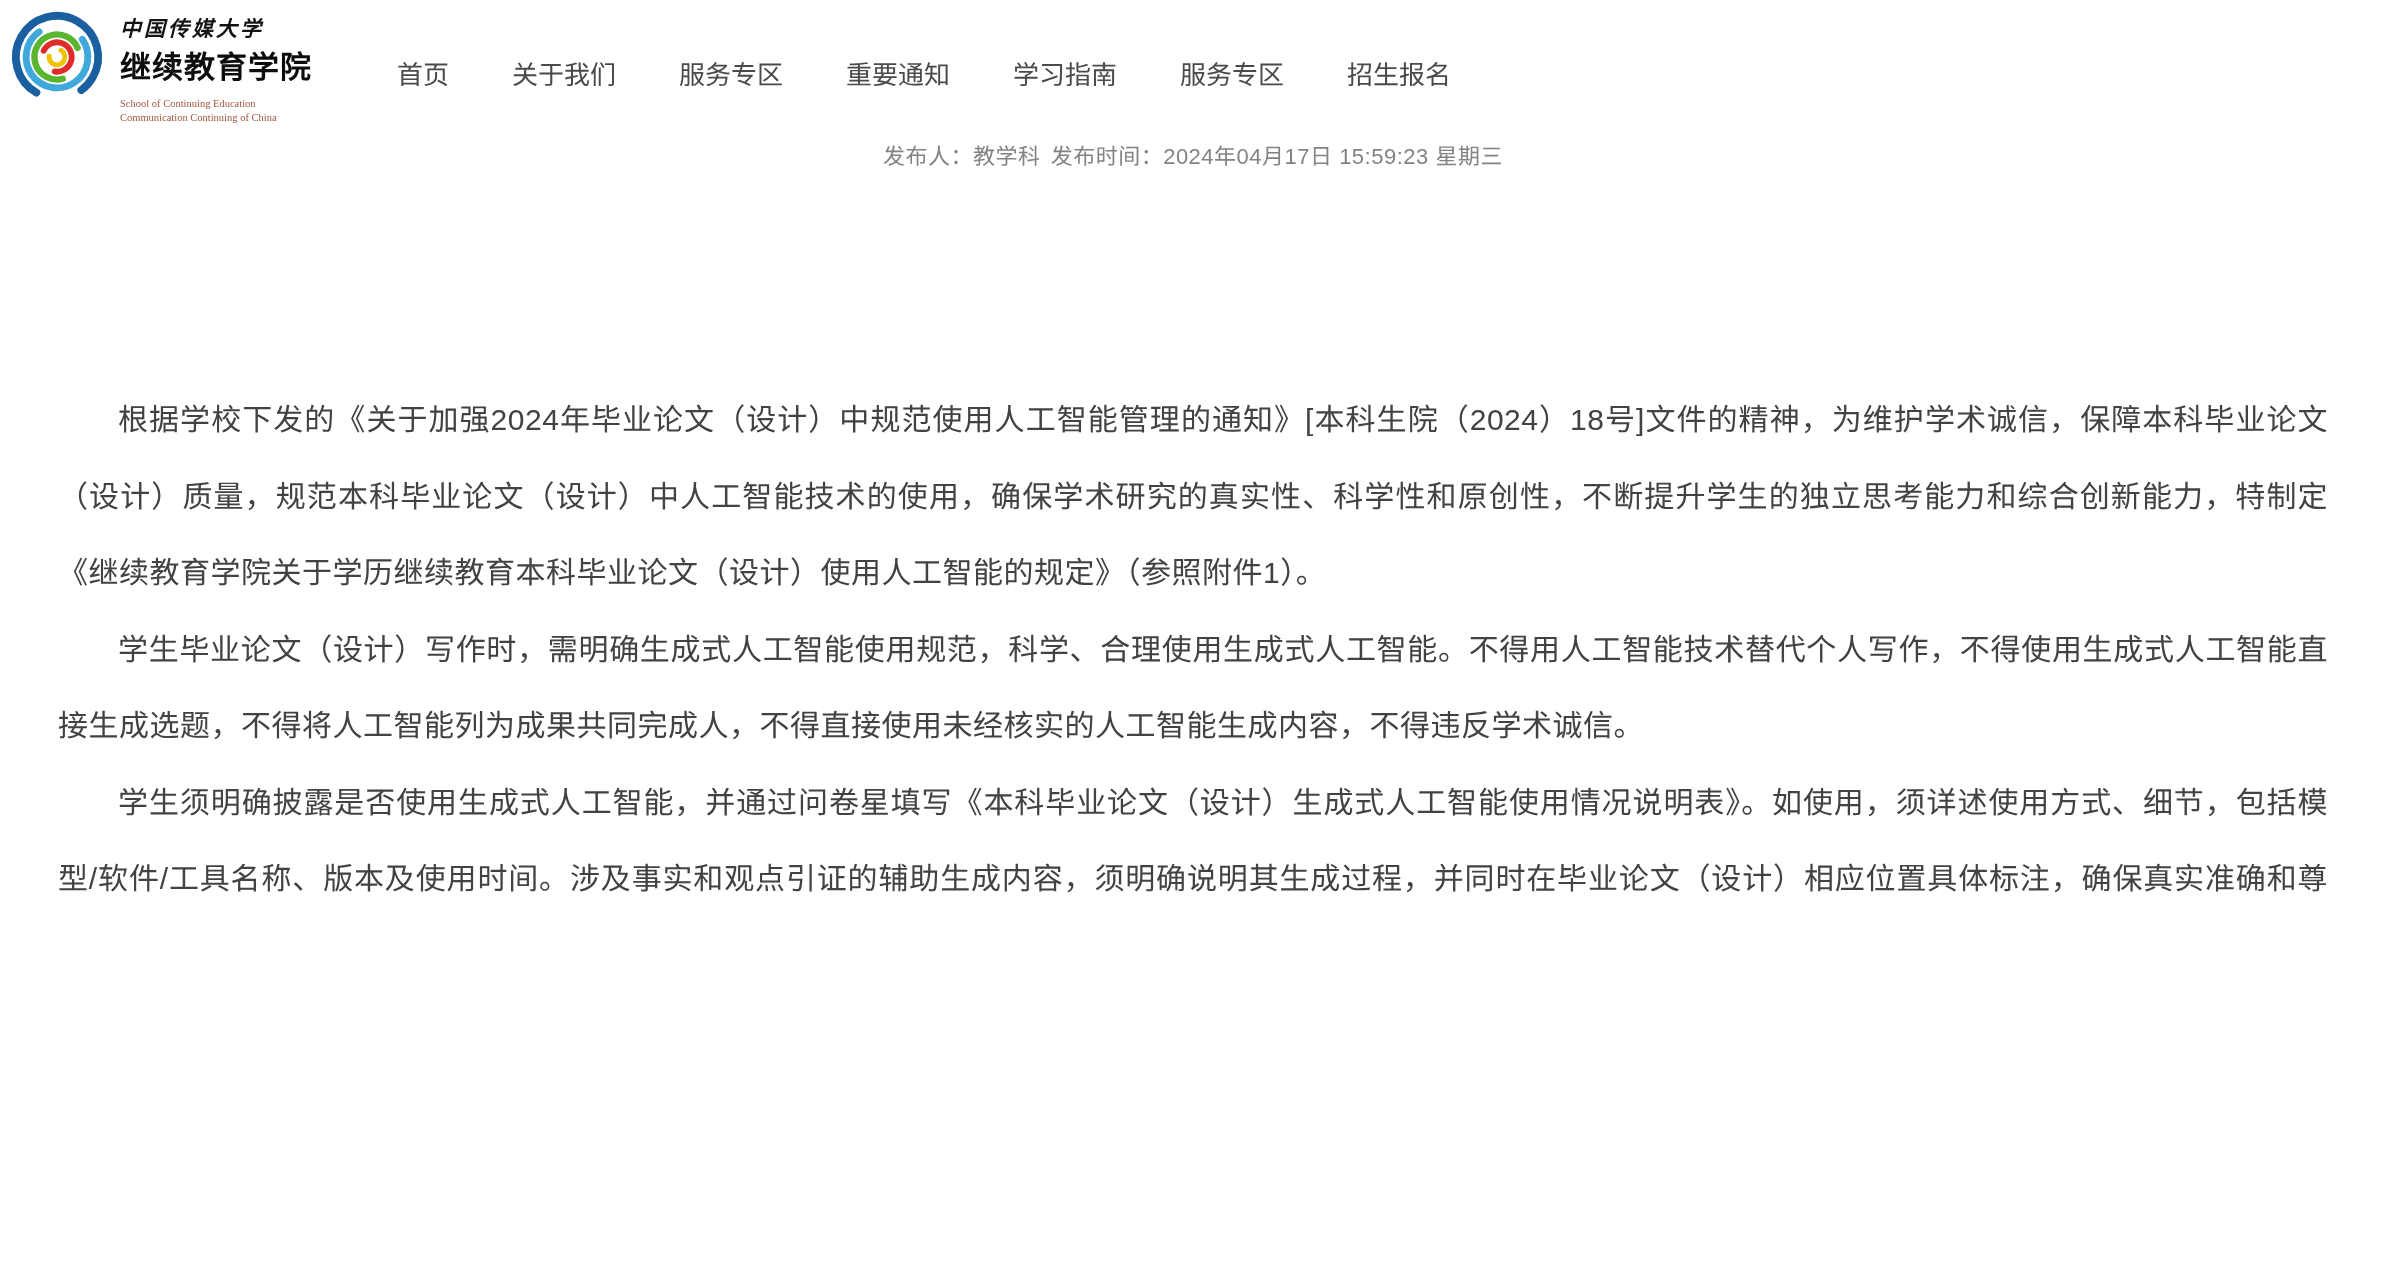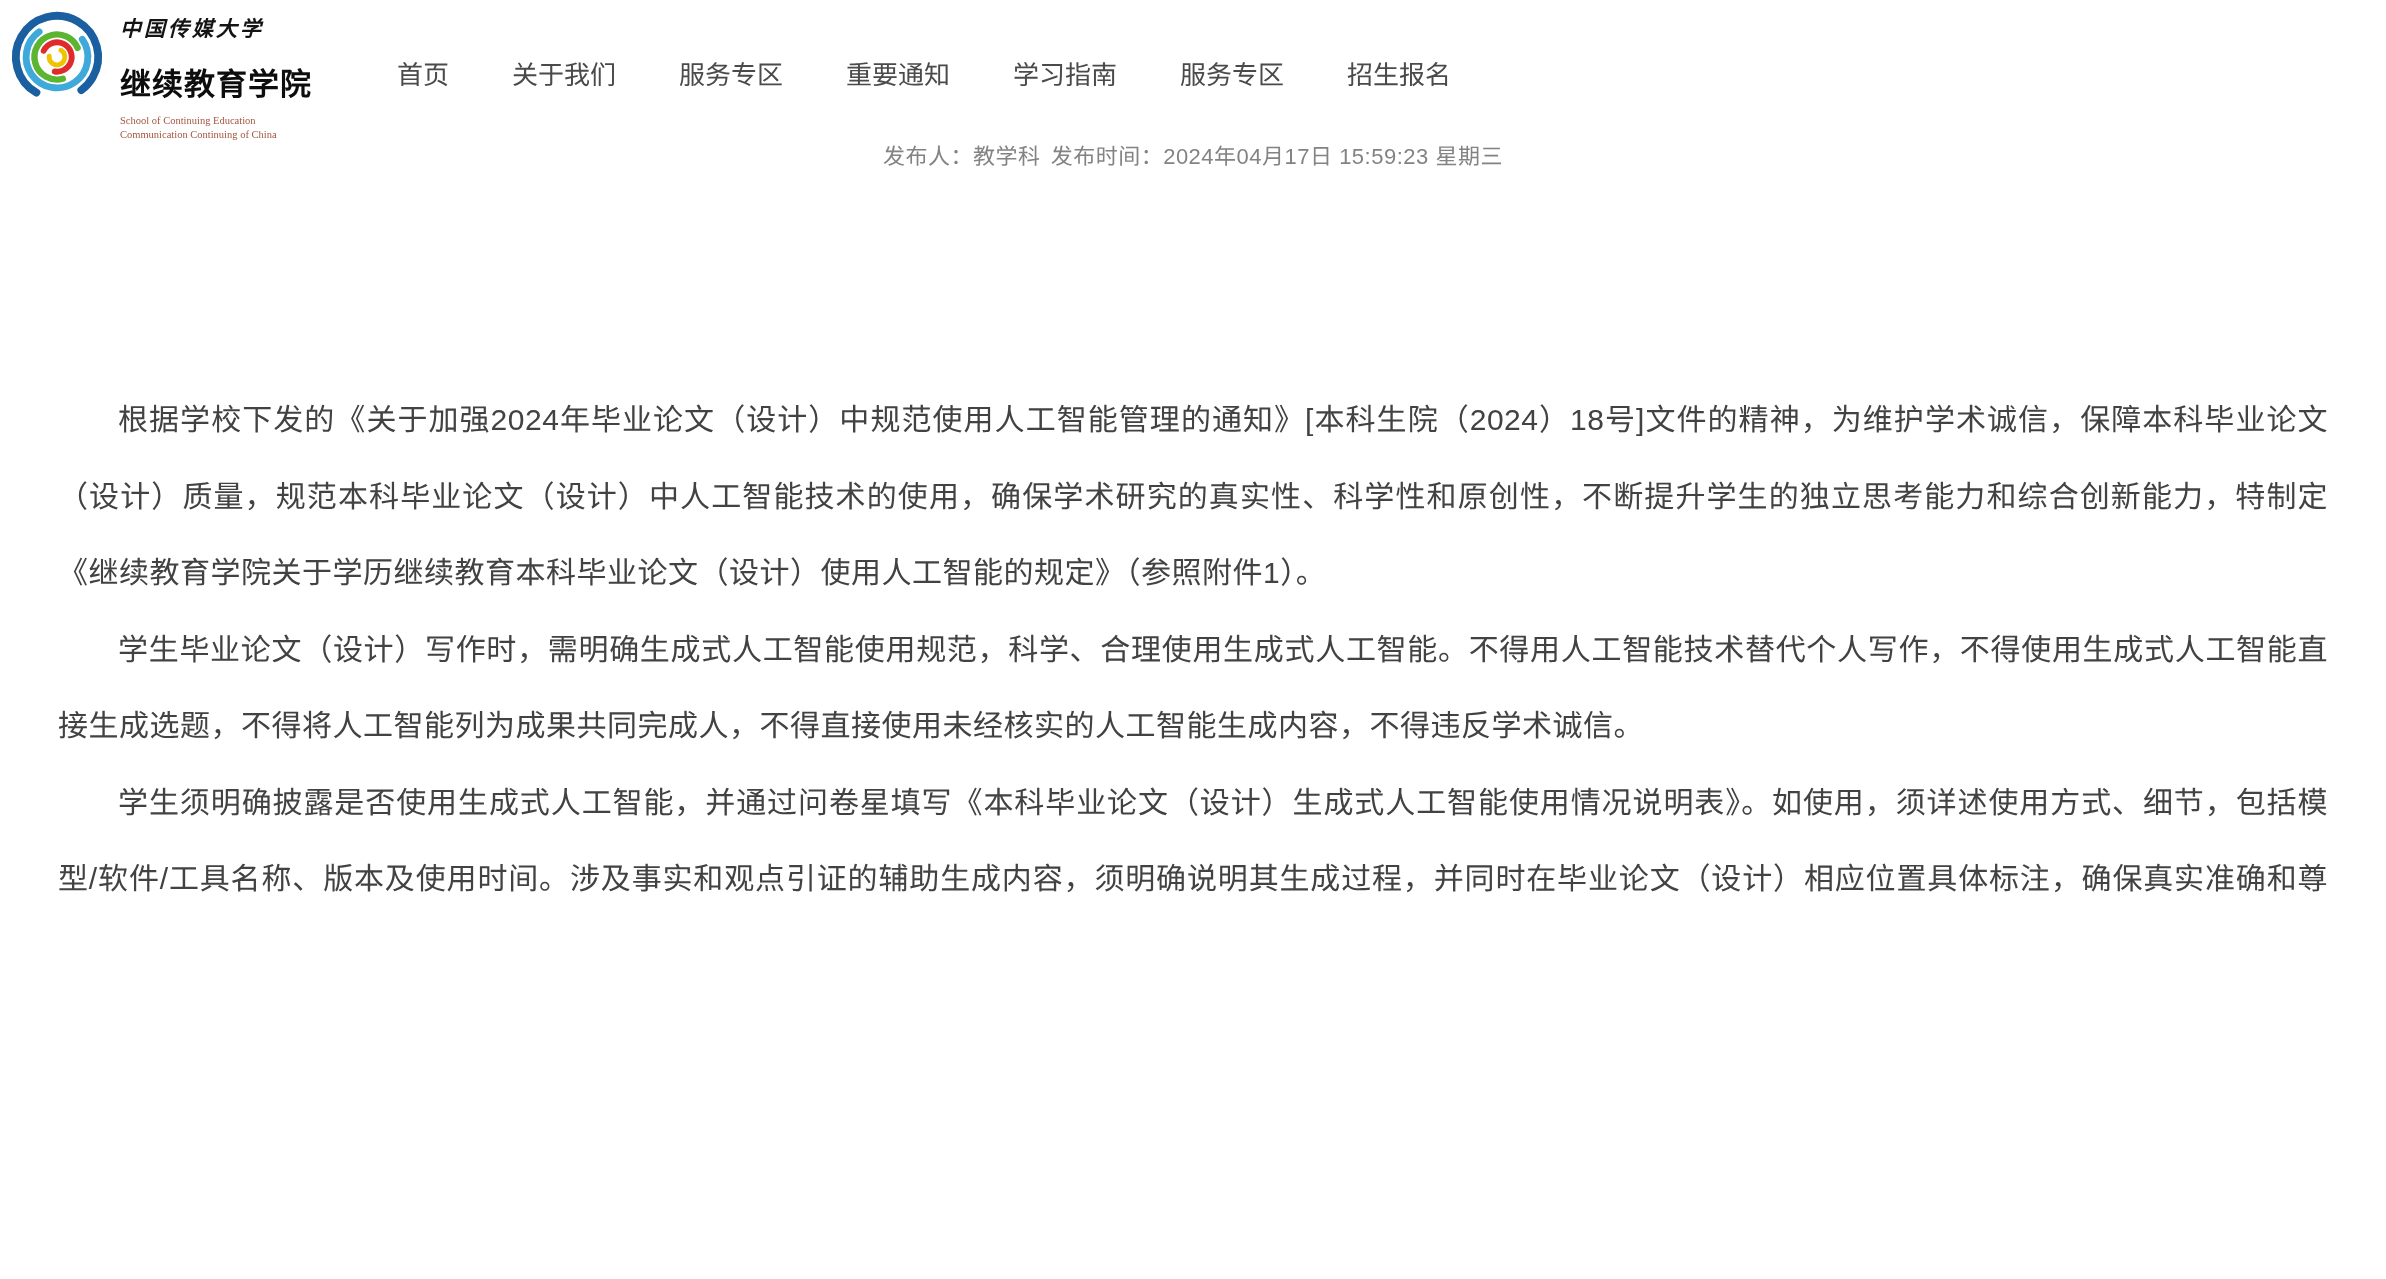--- a/index.html
+++ b/index.html
@@ -38,21 +38,21 @@
     letter-spacing: 3px;
     color: #141414;
     white-space: nowrap;
   }
   .brand-school {
     font-size: 31px;
     font-weight: 900;
     letter-spacing: 1px;
     color: #0d0d0d;
     white-space: nowrap;
-    margin-top: 17px;
+    margin-top: 0;
     text-align: center;
   }
   .brand-en {
     font-family: "Liberation Serif", serif;
     font-size: 10.5px;
     line-height: 1.3;
     color: #a2553f;
     margin-top: 10px;
     white-space: nowrap;
   }

